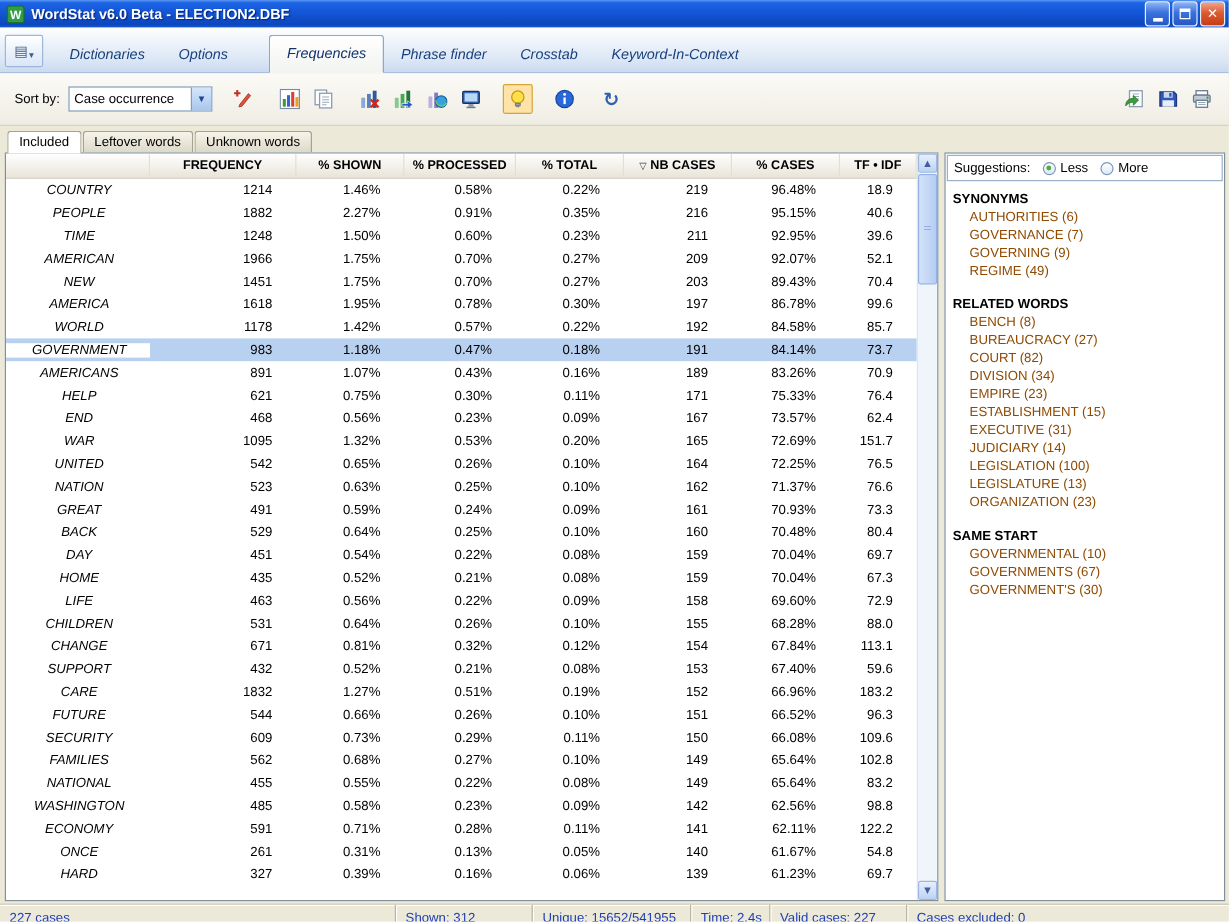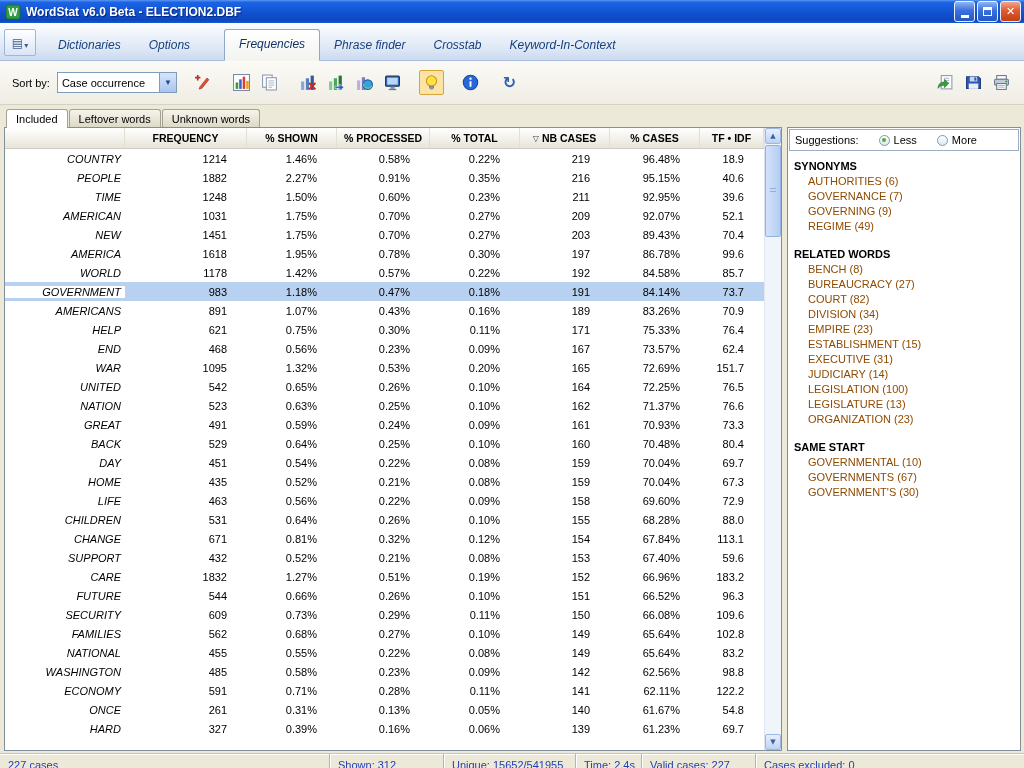--- a/index.html
+++ b/index.html
@@ -48,34 +48,34 @@
   .vtab.active { background:#fff; margin-bottom:-1px; padding-bottom:3px; z-index:2; position:relative; }
 
   .grid-panel { position:relative; width:778px; height:744px; border:1px solid #82909c; background:#fff; overflow:hidden; }
   .grid-inner { margin-right:17px; }
   :root { --cols:120px 122px 90px 93px 90px 90px 90px 64px; }
   .grid-head { display:grid; grid-template-columns:var(--cols); height:21px; background:linear-gradient(#ffffff,#e8e4d8); border-bottom:1px solid #cfccbe; }
   .hc { display:flex; align-items:center; justify-content:center; gap:3px; font-weight:bold; font-size:10.5px; border-right:1px solid #e3dfd3; white-space:nowrap; overflow:hidden; }
   .sort-glyph { font-size:8px; color:#444; font-family:"DejaVu Sans",sans-serif; }
   .grid-body .row { display:grid; grid-template-columns:var(--cols); height:19px; align-items:center; }
   .cell { padding-right:20px; text-align:right; white-space:nowrap; overflow:hidden; }
-  .cell.word { text-align:right; padding:0 4px 0 6px; font-style:italic; }
+  .cell.word { text-align:center; padding:0 4px 0 6px; font-style:italic; }
   .row.selected { background:#b9d1f0; }
   .row.selected .cell.word { background:#ffffff; }
 
   .vscroll { position:absolute; top:0; right:0; bottom:0; width:17px; background:#f0f4fb; border-left:1px solid #dfe4ee; }
   .sarrow { height:16px; background:linear-gradient(#e8effc,#bdd3f3); border:1px solid #9cb8e2; border-radius:2px; color:#3b5fa0; font-size:7px; display:flex; align-items:center; justify-content:center; font-family:"DejaVu Sans",sans-serif; }
   .sarrow.down { position:absolute; bottom:0; left:0; right:0; }
   .sthumb { position:absolute; top:17px; left:0; right:0; height:92px; background:linear-gradient(90deg,#d4e2f9,#b5cdf3); border:1px solid #93b2e2; border-radius:2px; }
   .sthumb::after { content:""; position:absolute; left:4px; right:4px; top:42px; height:6px;
     background:repeating-linear-gradient(180deg,#8fb0e0 0 1px,transparent 1px 3px); }
 
   
   .sugg-panel { width:234px; height:624px; margin-top:20px; border:1px solid #82909c; background:#fff; display:flex; flex-direction:column; }
-  .sugg-head { flex:none; height:22px; margin:1px; border:1px solid #9daec8; display:flex; align-items:center; gap:20px; padding:0 5px; }
+  .sugg-head { flex:none; height:22px; margin:1px; border:1px solid #9daec8; display:flex; align-items:center; gap:10px; padding:0 5px; }
   .radio-group { display:flex; align-items:center; gap:4px; }
   .radio { width:11px; height:11px; border-radius:50%; border:1px solid #7c98b8; background:linear-gradient(#fff,#dce8f5); position:relative; flex:none; }
   .radio.checked::after { content:""; position:absolute; inset:2.5px; border-radius:50%; background:#4fae35; }
   .sugg-list { flex:1; overflow:hidden; padding:7px 4px 0 6px; line-height:15px; }
   .sec-title { font-weight:bold; }
   .sug-item { color:#8f4a00; padding-left:14px; white-space:nowrap; }
   .sec-gap { height:13px; }
 
   
   .statusbar { flex:1; min-height:22px; margin-top:2px; border-top:1px solid #c9c5b5; box-shadow:inset 0 1px 0 #ffffff; display:flex; align-items:center; color:#1f3fb5; }
@@ -316,21 +316,21 @@
                 <div class="cell">1.50%</div>
                 <div class="cell">0.60%</div>
                 <div class="cell">0.23%</div>
                 <div class="cell">211</div>
                 <div class="cell">92.95%</div>
                 <div class="cell">39.6</div>
               </div>
 
               <div class="row">
                 <div class="cell word">AMERICAN</div>
-                <div class="cell">1031</div>
+                <div class="cell">1966</div>
                 <div class="cell">1.75%</div>
                 <div class="cell">0.70%</div>
                 <div class="cell">0.27%</div>
                 <div class="cell">209</div>
                 <div class="cell">92.07%</div>
                 <div class="cell">52.1</div>
               </div>
 
               <div class="row">
                 <div class="cell word">NEW</div>

